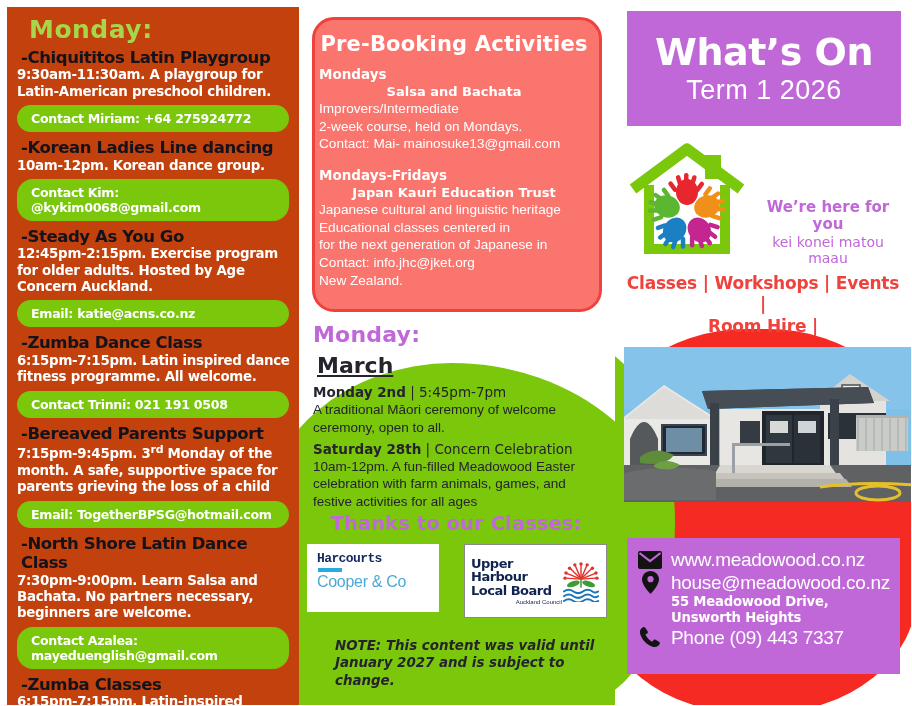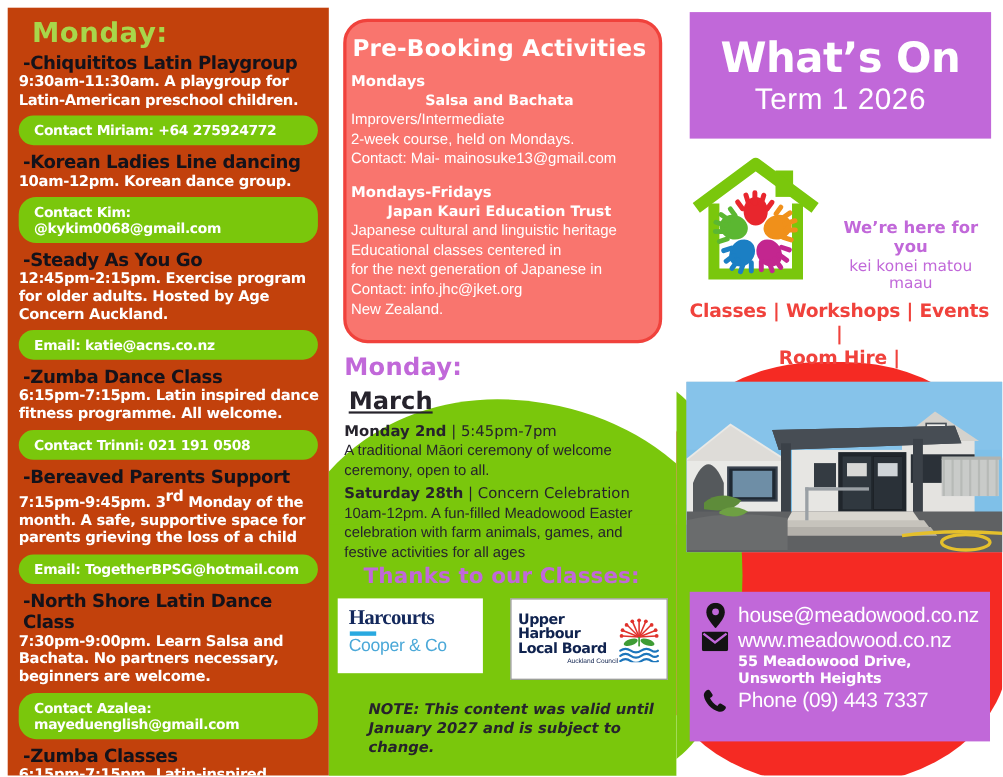--- a/index.html
+++ b/index.html
@@ -45,21 +45,21 @@
   }
   .act-desc {
     font-family:"DejaVu Sans", sans-serif;
     font-weight:bold;
     font-size:13.4px;
     color:#ffffff;
     line-height:1.22;
     letter-spacing:-0.3px;
     padding-left:2px;
   }
-  .act-desc sup { font-size:14px; }
+  .act-desc sup { font-size:11px; }
   .contact-pill {
     display:block;
     background:#7ac70c;
     color:#ffffff;
     font-family:"DejaVu Sans", sans-serif;
     font-weight:bold;
     font-size:12.6px;
     letter-spacing:-0.3px;
     border-radius:16px;
     padding:6px 4px 6px 14px;
@@ -181,23 +181,23 @@
     display:flex;
     justify-content:space-between;
     align-items:flex-start;
   }
   .sponsor-harcourts {
     background:#ffffff;
     width:132px; height:68px;
     padding:8px 0 0 10px;
   }
   .harcourts-top {
-    font-family:Liberation Serif, serif;
-    font-weight:bold;
-    font-size:19px;
+    font-family:Liberation Mono, monospace;
+    font-weight:bold;
+    font-size:13px;
     color:#13285c;
     letter-spacing:-0.6px;
     line-height:1;
   }
   .harcourts-rule {
     width:24px; height:4px; background:#29a9e0; margin:3px 0 2px 1px;
   }
   .harcourts-bot {
     font-family:"Liberation Sans", sans-serif;
     font-size:16px;
@@ -626,35 +626,35 @@
         <path d="M16 110 q14 -12 34 -2 q-8 12 -34 8 z" fill="#5e8c3a"></path>
         <path d="M30 118 q12 -8 26 0 q-10 8 -26 2 z" fill="#6ea043"></path>
         <ellipse cx="254" cy="146" rx="22" ry="7" fill="none" stroke="#e5c02c" stroke-width="3"></ellipse>
         <path d="M196 140 q40 -6 94 -2" stroke="#e5c02c" stroke-width="3" fill="none"></path>
       </svg>
     </div>
 
     <div class="contact-card">
       <div class="crow">
         <span class="ic">
+          <svg width="24" height="18" viewBox="0 0 24 18">
+              <rect x="0" y="0" width="24" height="18" rx="2" fill="#131313"></rect>
+              <path d="M1.5 2 L12 10 L22.5 2" stroke="#c168d9" stroke-width="2.2" fill="none"></path>
+            </svg>
+        </span>
+        <span class="ctext-big">www.meadowood.co.nz</span>
+      </div>
+      <div class="crow">
+        <span class="ic">
           <svg width="17" height="23" viewBox="0 0 17 23">
               <path d="M8.5 0 C3.8 0 0 3.8 0 8.5 C0 14.5 8.5 23 8.5 23 C8.5 23 17 14.5 17 8.5 C17 3.8 13.2 0 8.5 0 Z" fill="#131313"></path>
               <circle cx="8.5" cy="8.2" r="3.1" fill="#c168d9"></circle>
             </svg>
         </span>
         <span class="ctext-big">house@meadowood.co.nz</span>
-      </div>
-      <div class="crow">
-        <span class="ic">
-          <svg width="24" height="18" viewBox="0 0 24 18">
-              <rect x="0" y="0" width="24" height="18" rx="2" fill="#131313"></rect>
-              <path d="M1.5 2 L12 10 L22.5 2" stroke="#c168d9" stroke-width="2.2" fill="none"></path>
-            </svg>
-        </span>
-        <span class="ctext-big">www.meadowood.co.nz</span>
       </div>
       <div class="crow">
         <span class="ic"></span>
         <span class="ctext-small">55 Meadowood Drive, Unsworth Heights</span>
       </div>
       <div class="crow">
         <span class="ic">
           <svg width="22" height="22" viewBox="0 0 22 22">
               <path d="M4.2 1.2 C2.4 1.8 0.6 4 0.9 6.6 C1.6 12.6 8.2 19.8 14.6 21 C17.6 21.6 20 19.6 20.8 17.8 C21.2 16.8 20.6 16.2 19.6 15.6 L16.6 13.8 C15.6 13.2 14.8 13.6 14.2 14.4 L13.2 15.8 C10.4 14.4 7.6 11.4 6.4 8.6 L8 7.6 C8.8 7 9.2 6.2 8.6 5.2 L6.6 2.2 C6 1.2 5.2 0.9 4.2 1.2 Z" fill="#131313"></path>
             </svg>

